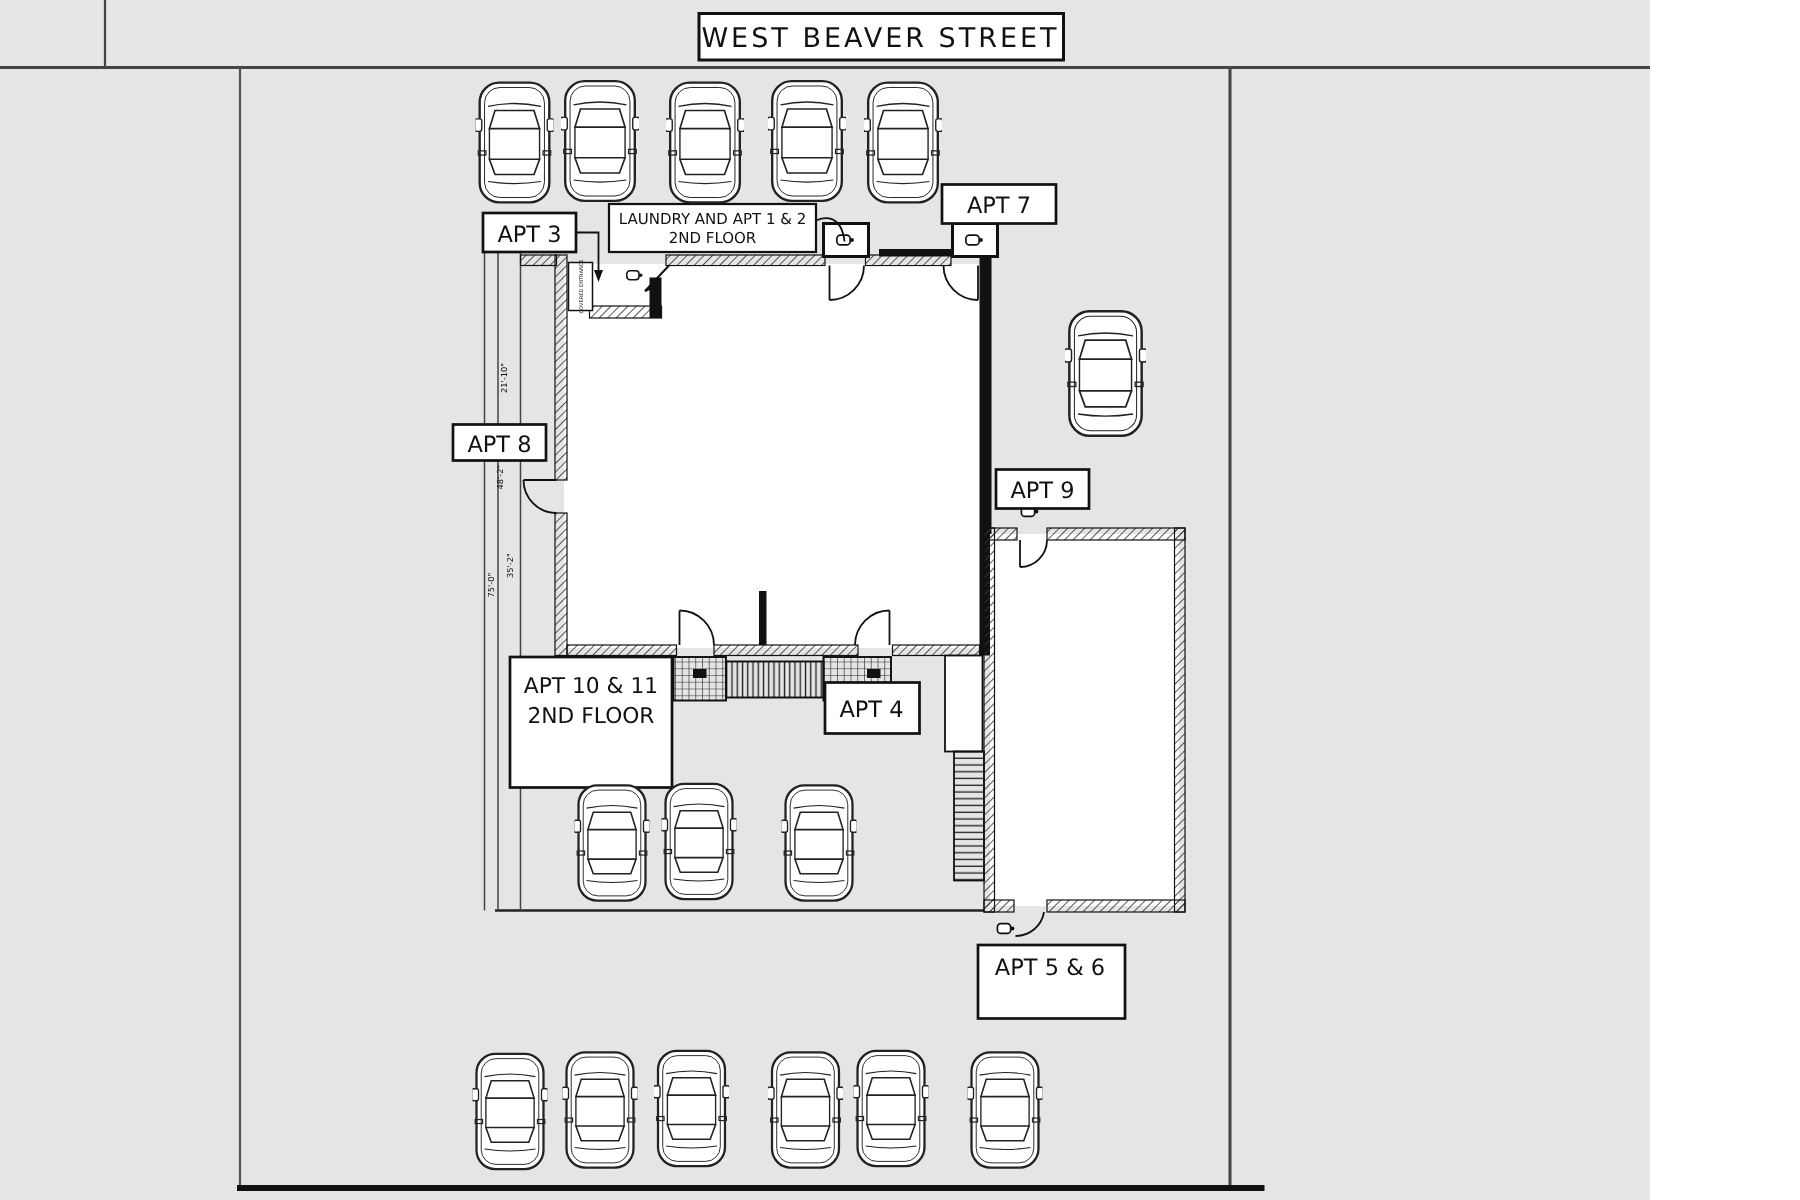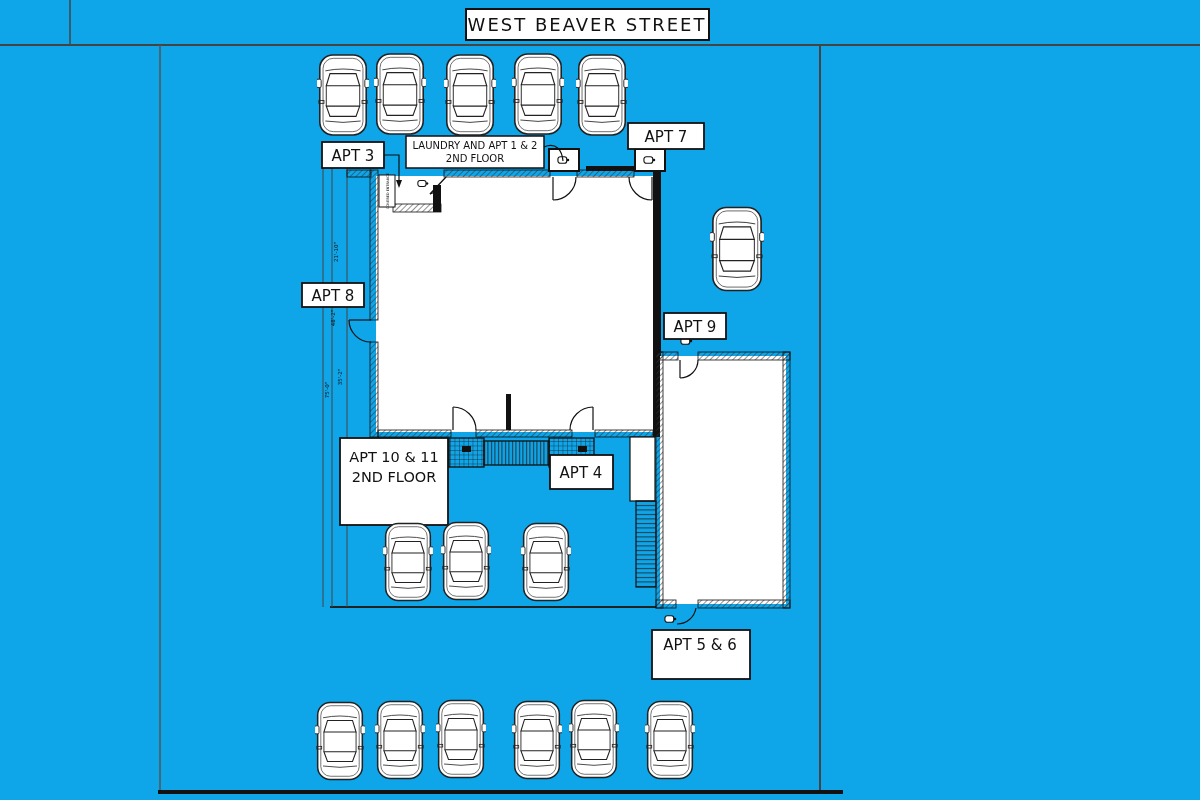--- a/index.html
+++ b/index.html
@@ -1,16 +1,16 @@
 <!DOCTYPE html>
 <html><head>
 <meta charset="utf-8">
 <style>
   html,body{margin:0;padding:0;background:#fff;}
-  .sheet{position:relative;width:1200px;height:800px;background:#0ea5e9;overflow:hidden;
+  .sheet{position:relative;width:1100px;height:800px;background:#e5e5e5;overflow:hidden;
          font-family:"DejaVu Sans", "Liberation Sans", sans-serif;}
   svg{display:block;}
   text{fill:#111;}
   .hand{font-family:"DejaVu Sans", sans-serif;}
 </style>
 </head>
 <body>
 
 <div class="sheet">
 <svg width="1200" height="800" viewBox="0 0 1200 800">

